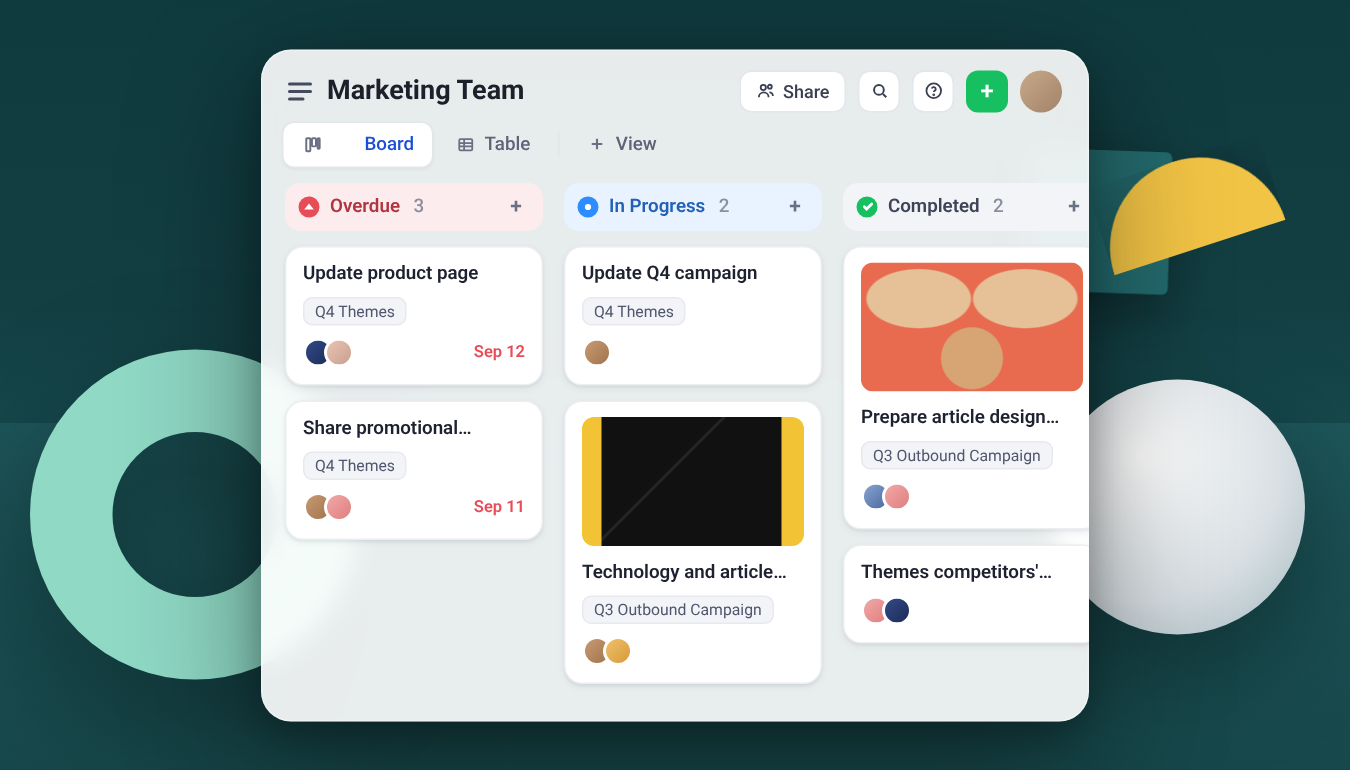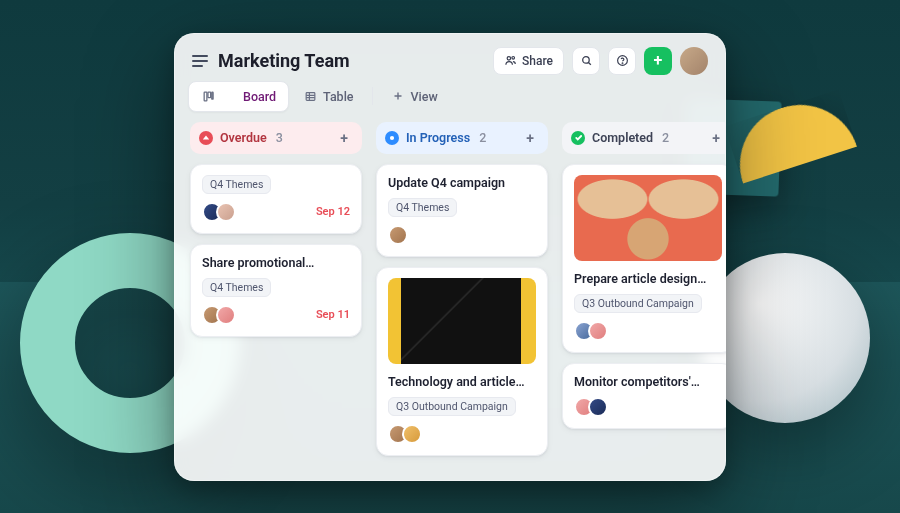--- a/index.html
+++ b/index.html
@@ -117,21 +117,21 @@
     padding:0 14px 10px;
   }
   .tab {
     display:flex; align-items:center; gap:6px;
     padding:7px 12px; border-radius:8px;
     font-size:12.5px; font-weight:500; color:#5e6377;
     cursor:pointer;
   }
   .tab.active {
     background:#fff; border:1px solid var(--border);
-    color:#701a75;
+    color:#1d4ed8;
     box-shadow:0 1px 2px rgba(0,0,0,0.04);
     gap:28px;
   }
   .tab-sep { width:1px; height:18px; background:var(--border); margin:0 4px; }
   .tab .ico { width:14px; height:14px; display:inline-flex; align-items:center; justify-content:center; color:#6a7084; }
 
   .board {
     flex:1; display:flex; gap:14px;
     padding:0 16px 18px;
     overflow:hidden;
@@ -305,20 +305,21 @@
           <span class="status-dot">
             <svg width="8" height="8" viewBox="0 0 10 10">
               <path d="M1 7h8L5 2Z" fill="#fff"></path>
             </svg>
           </span>
           <span>Overdue</span>
           <span class="count">3</span>
           <span class="plus">+</span>
         </div>
         <div class="card">
+          <div class="card-title">Update product page</div>
           <div class="tag">Q4 Themes</div>
           <div class="card-footer">
             <div class="assignees">
               <div class="mini-av" style="background: linear-gradient(135deg, rgb(51, 74, 134), rgb(27, 44, 88));"></div>
               <div class="mini-av" style="background: linear-gradient(135deg, rgb(233, 195, 178), rgb(202, 160, 143));"></div>
             </div>
             <div class="due">Sep 12</div>
           </div>
         </div>
         <div class="card">
@@ -381,21 +382,21 @@
           <div class="card-title">Prepare article design…</div>
           <div class="tag">Q3 Outbound Campaign</div>
           <div class="card-footer">
             <div class="assignees">
               <div class="mini-av" style="background: linear-gradient(135deg, rgb(138, 163, 209), rgb(71, 106, 156));"></div>
               <div class="mini-av" style="background: linear-gradient(135deg, rgb(241, 168, 168), rgb(224, 126, 126));"></div>
             </div>
           </div>
         </div>
         <div class="card">
-          <div class="card-title">Monitor competitors'…</div>
+          <div class="card-title">Themes competitors'…</div>
           <div class="card-footer">
             <div class="assignees">
               <div class="mini-av" style="background: linear-gradient(135deg, rgb(241, 168, 168), rgb(224, 126, 126));"></div>
               <div class="mini-av" style="background: linear-gradient(135deg, rgb(51, 74, 134), rgb(27, 44, 88));"></div>
             </div>
           </div>
         </div>
       </div>
     </div>
 

